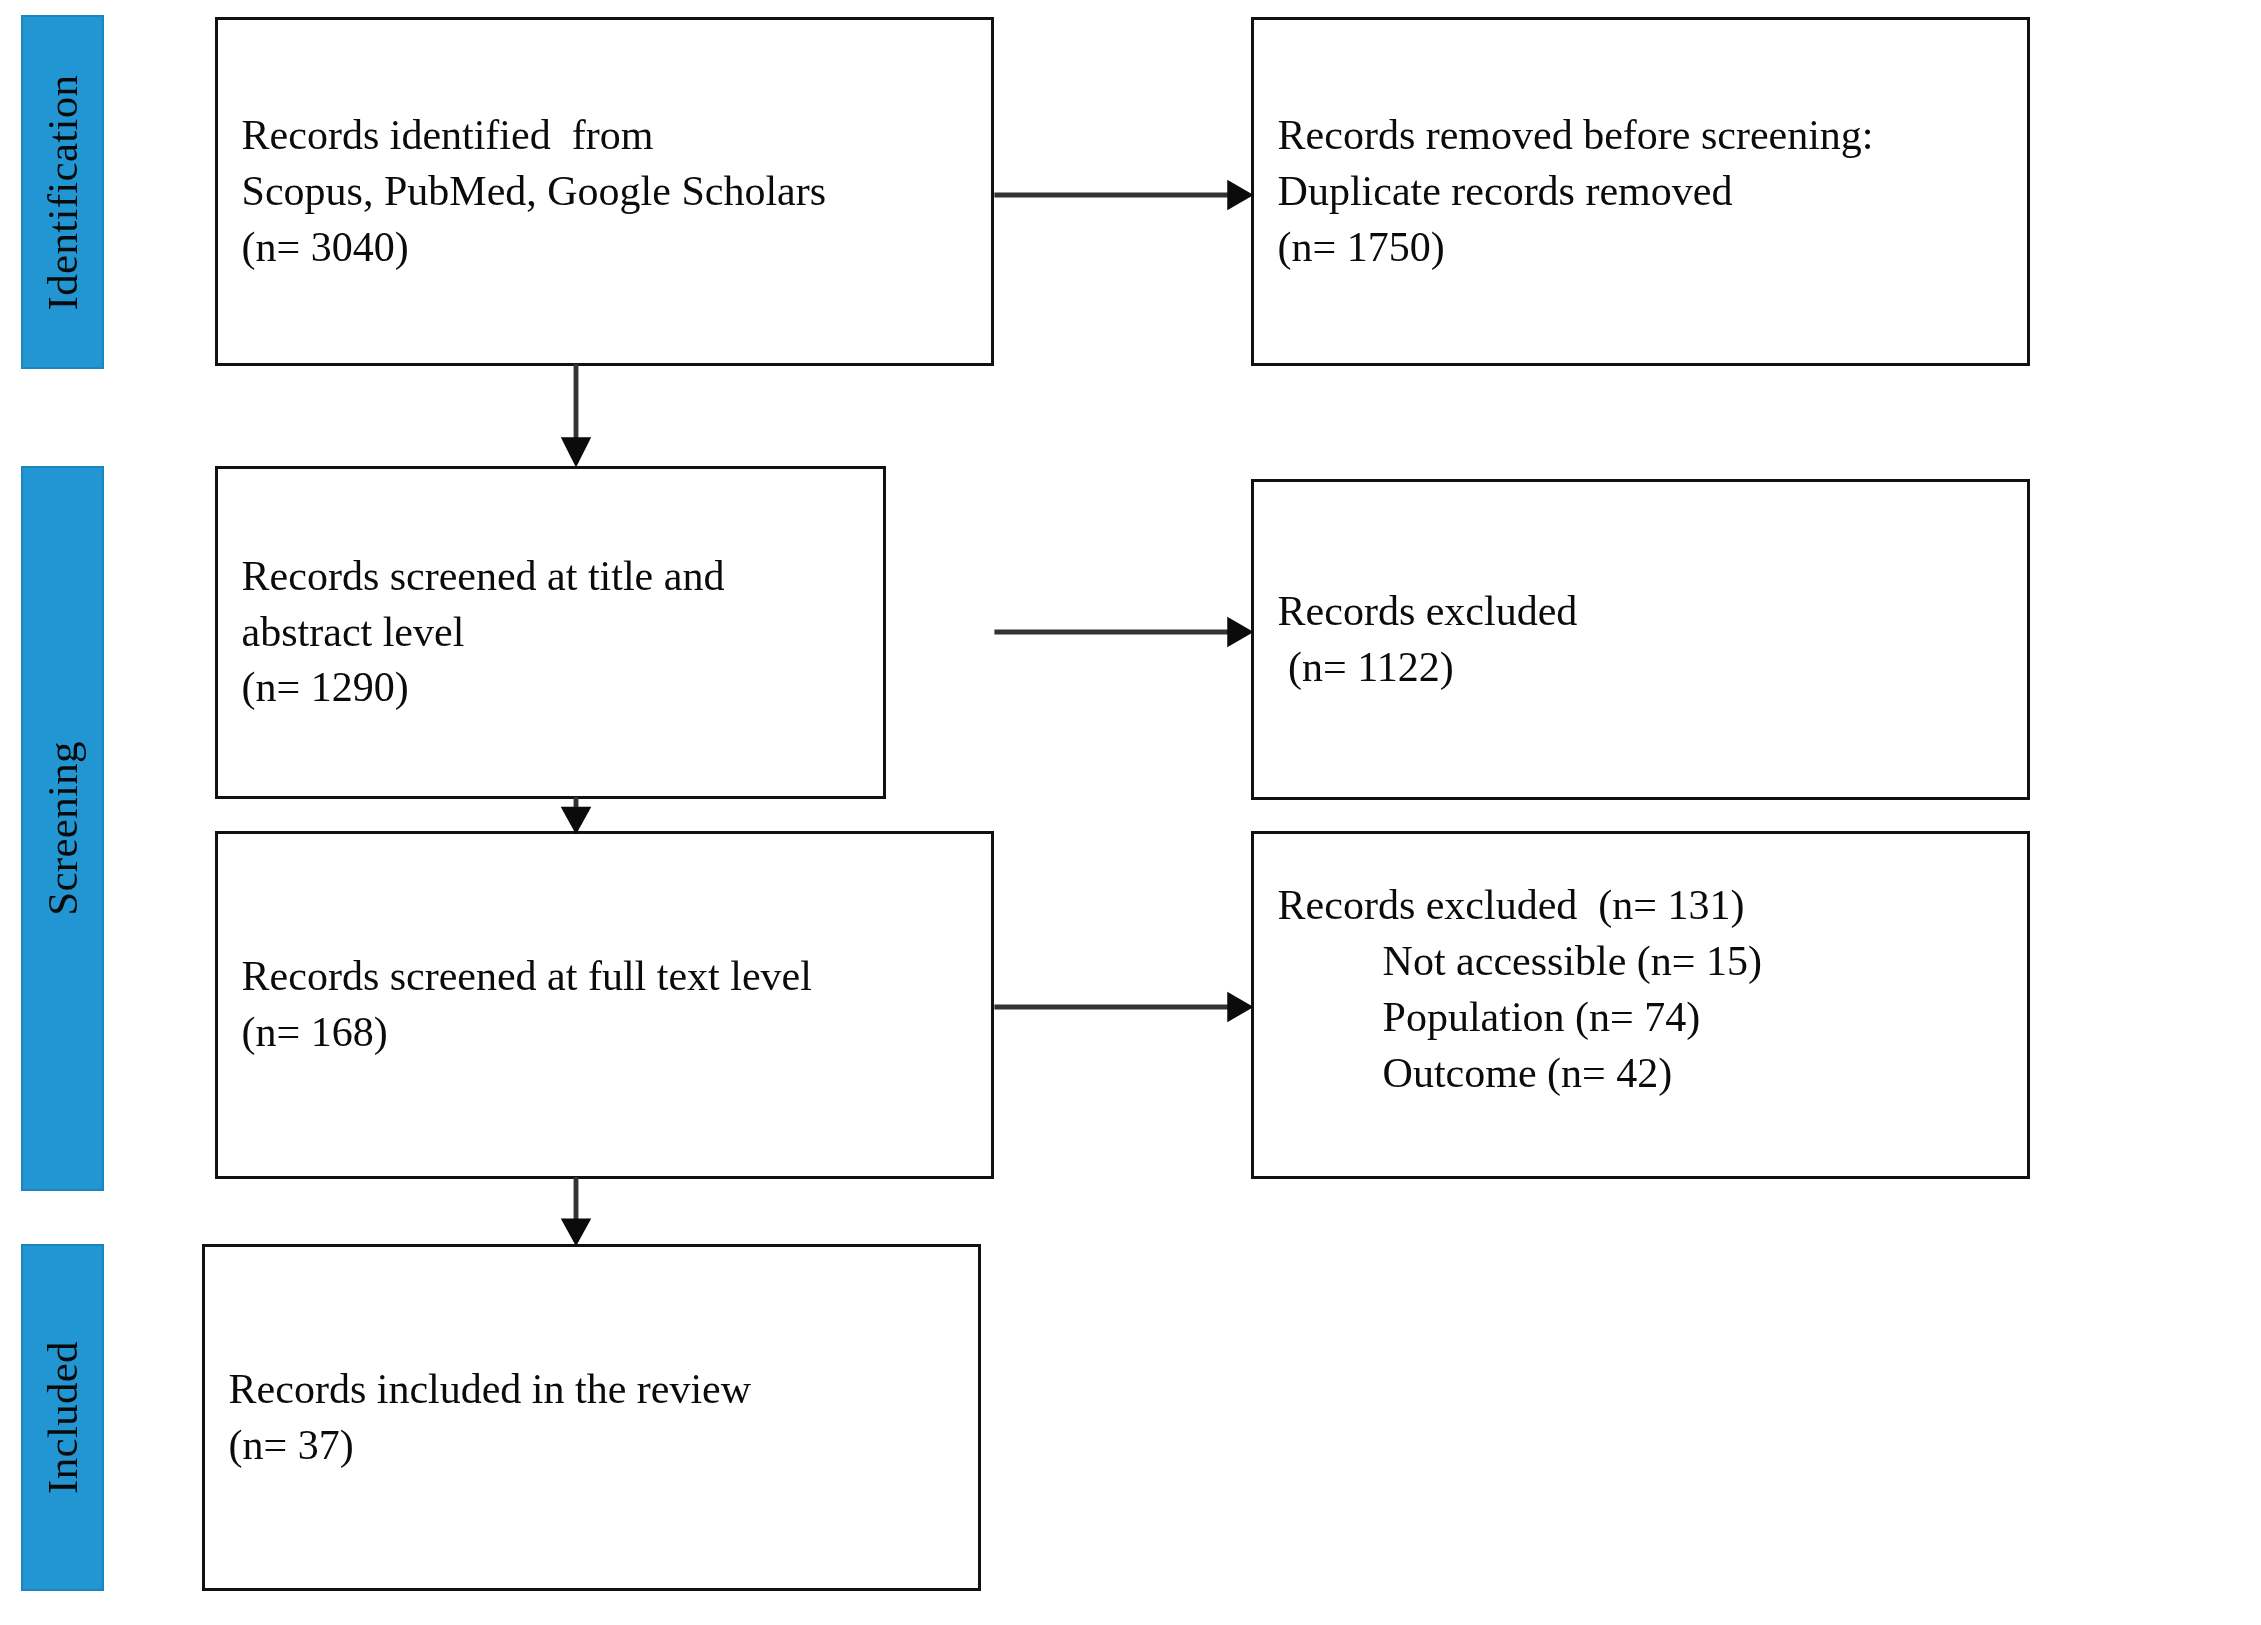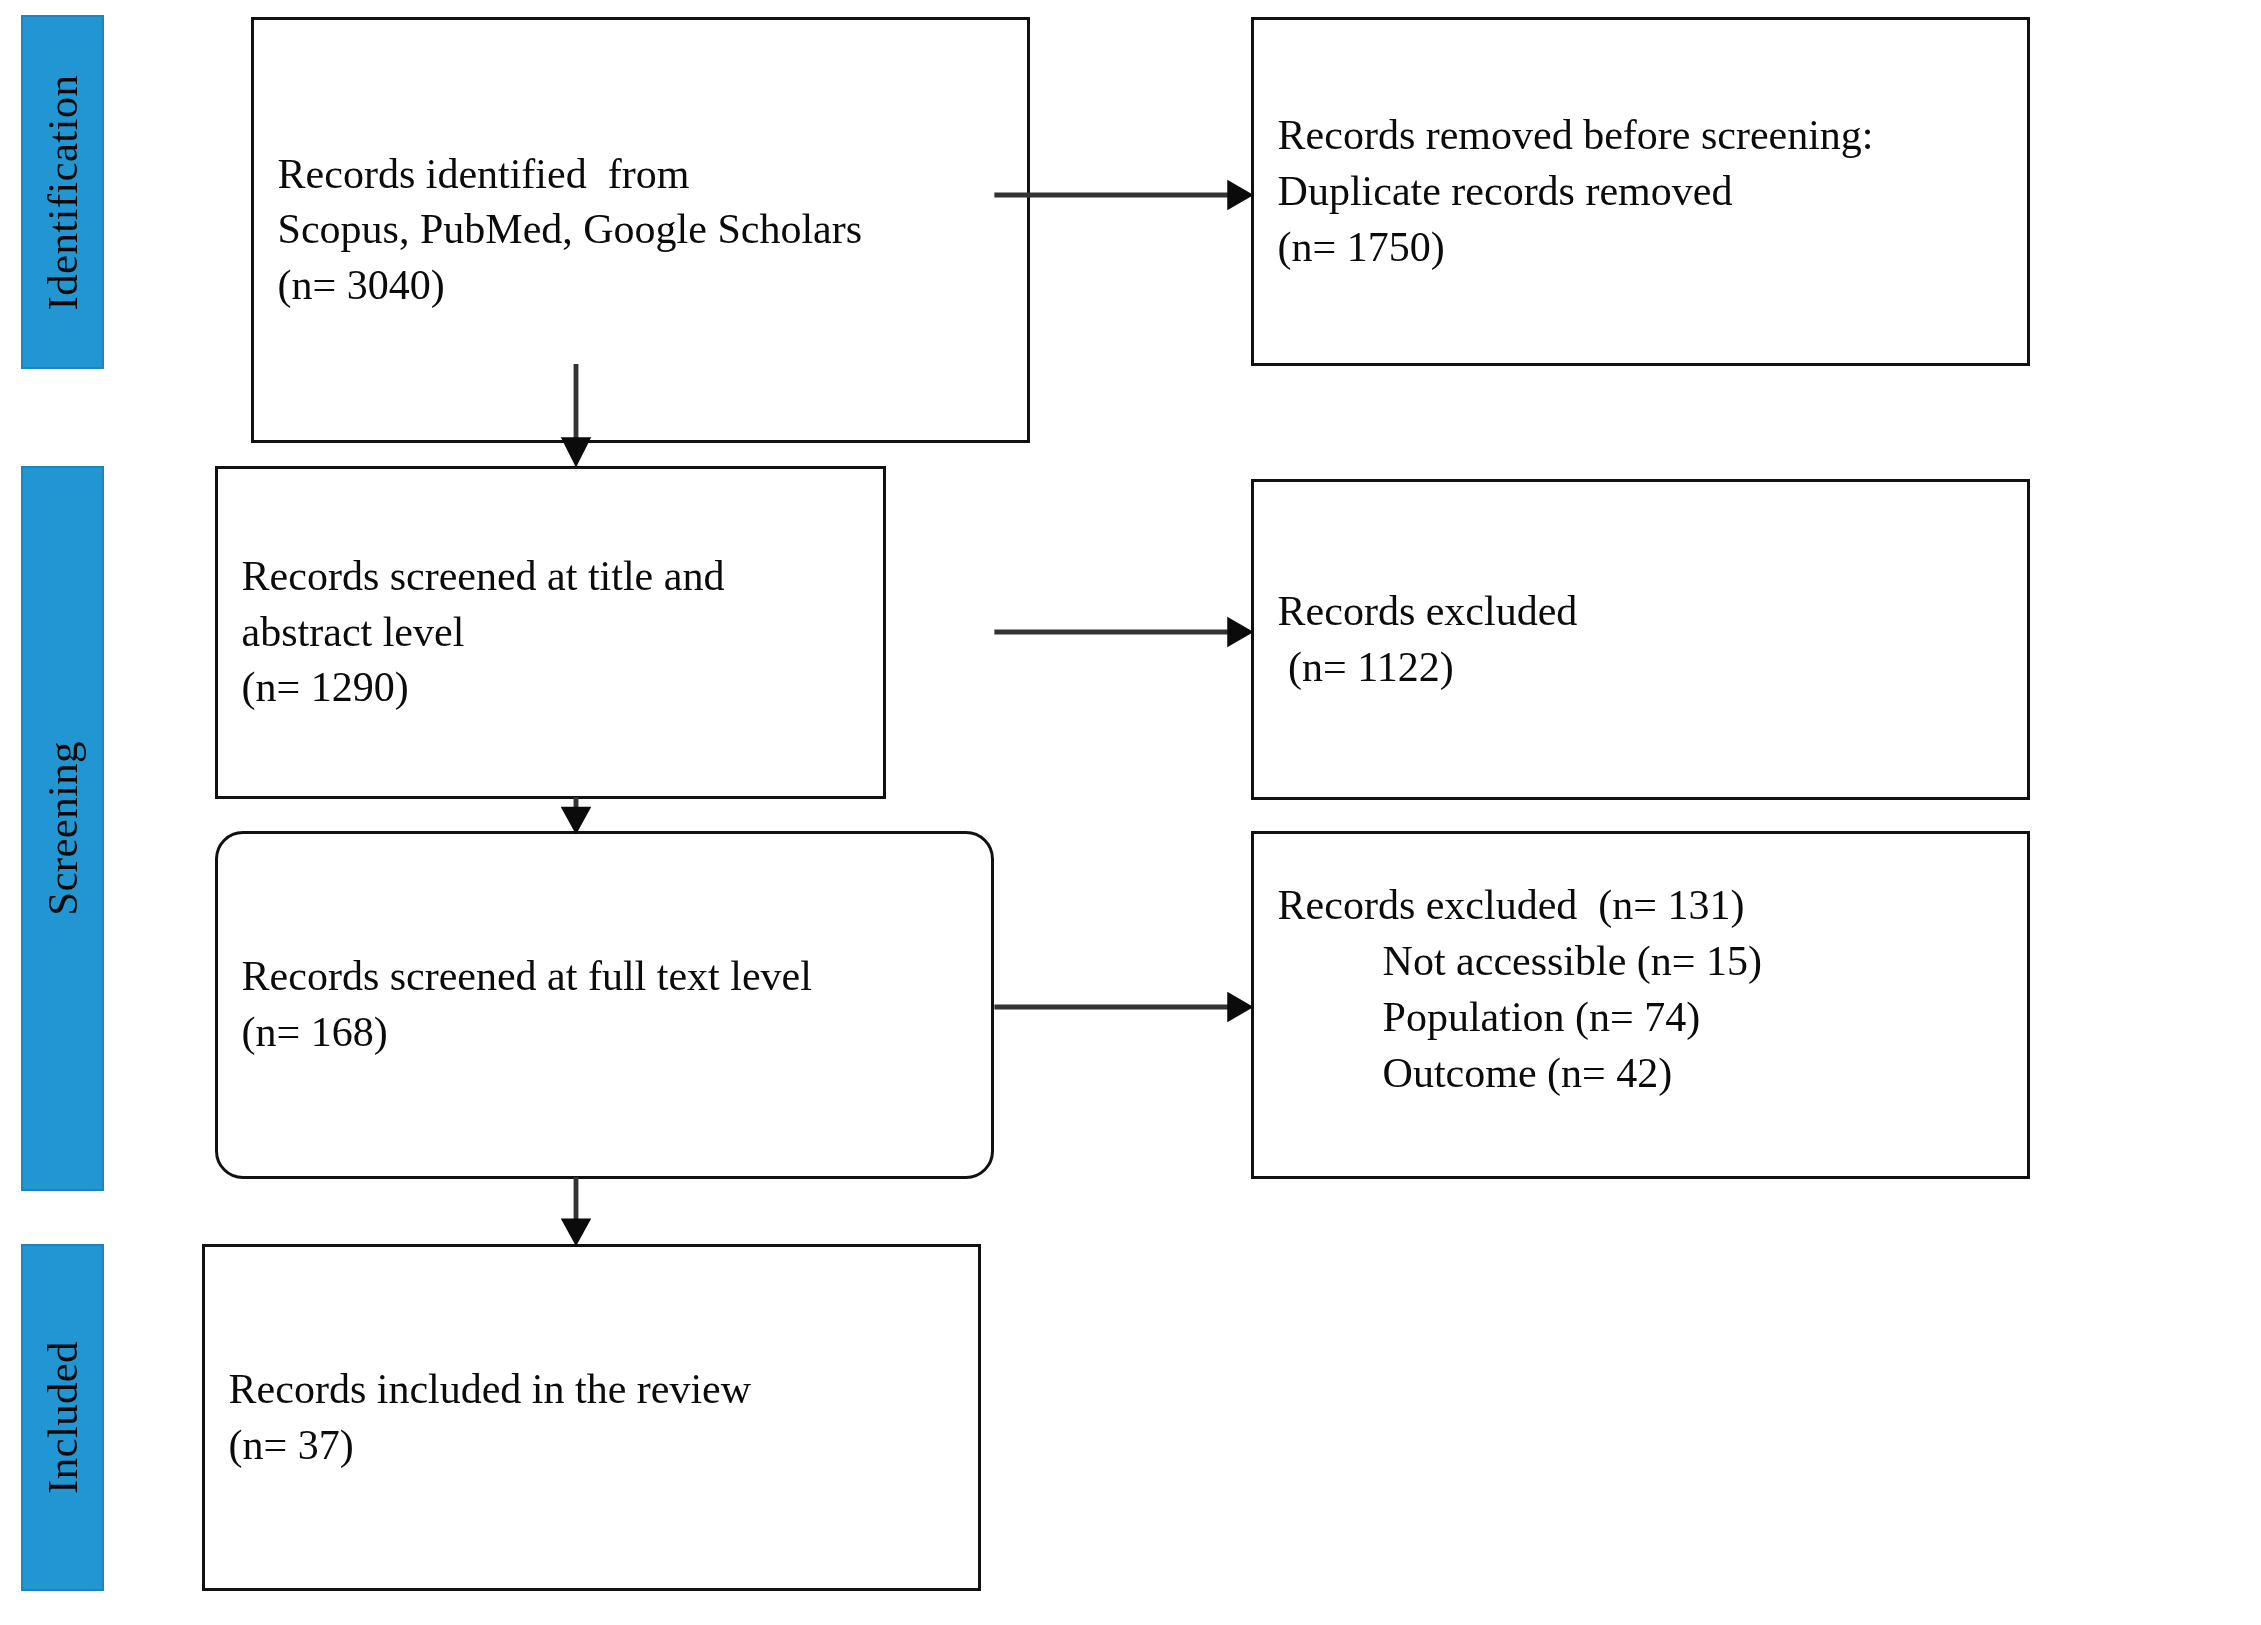--- a/index.html
+++ b/index.html
@@ -78,21 +78,21 @@
   </div>
 
   <div class="stage-bar" style="left:21px; top:466px; width:83px; height:725px;">
     <span class="stage-label">Screening</span>
   </div>
 
   <div class="stage-bar" style="left:21px; top:1244px; width:83px; height:347px;">
     <span class="stage-label">Included</span>
   </div>
 
-  <div class="flow-box" style="left:215px; top:17.4px; width:779px; height:426px;margin-left:36px;">
+  <div class="flow-box" style="left:215px; top:17.4px; width:779px; height:349px;">
     <div class="box-text">Records identified  from
 Scopus, PubMed, Google Scholars
 (n= 3040)</div>
   </div>
 
   <div class="flow-box" style="left:1251px; top:17.4px; width:779px; height:349px;">
     <div class="box-text">Records removed before screening:
 Duplicate records removed
 (n= 1750)</div>
   </div>
@@ -101,21 +101,21 @@
     <div class="box-text">Records screened at title and
 abstract level
 (n= 1290)</div>
   </div>
 
   <div class="flow-box" style="left:1251px; top:479px; width:779px; height:321px;">
     <div class="box-text">Records excluded
  (n= 1122)</div>
   </div>
 
-  <div class="flow-box" style="left:215px; top:831px; width:779px; height:348px;border-radius:28px;">
+  <div class="flow-box" style="left:215px; top:831px; width:779px; height:348px;">
     <div class="box-text">Records screened at full text level
 (n= 168)</div>
   </div>
 
   <div class="flow-box align-top" style="left:1251px; top:831px; width:779px; height:348px;">
     <div class="box-text" style="padding-top:44px;">Records excluded  (n= 131)
           Not accessible (n= 15)
           Population (n= 74)
           Outcome (n= 42)</div>
   </div>

